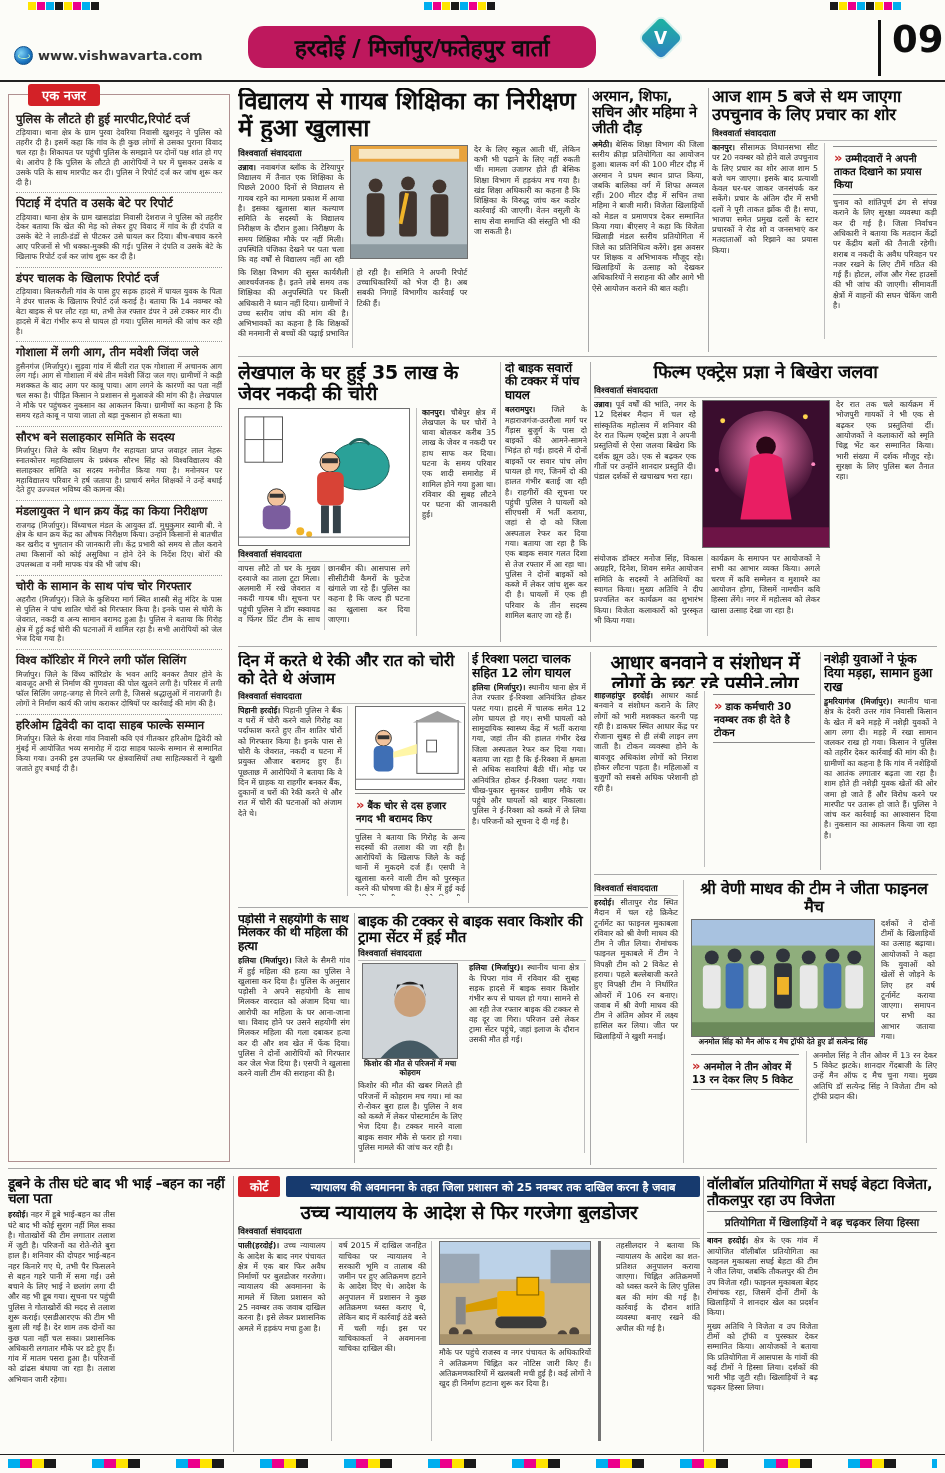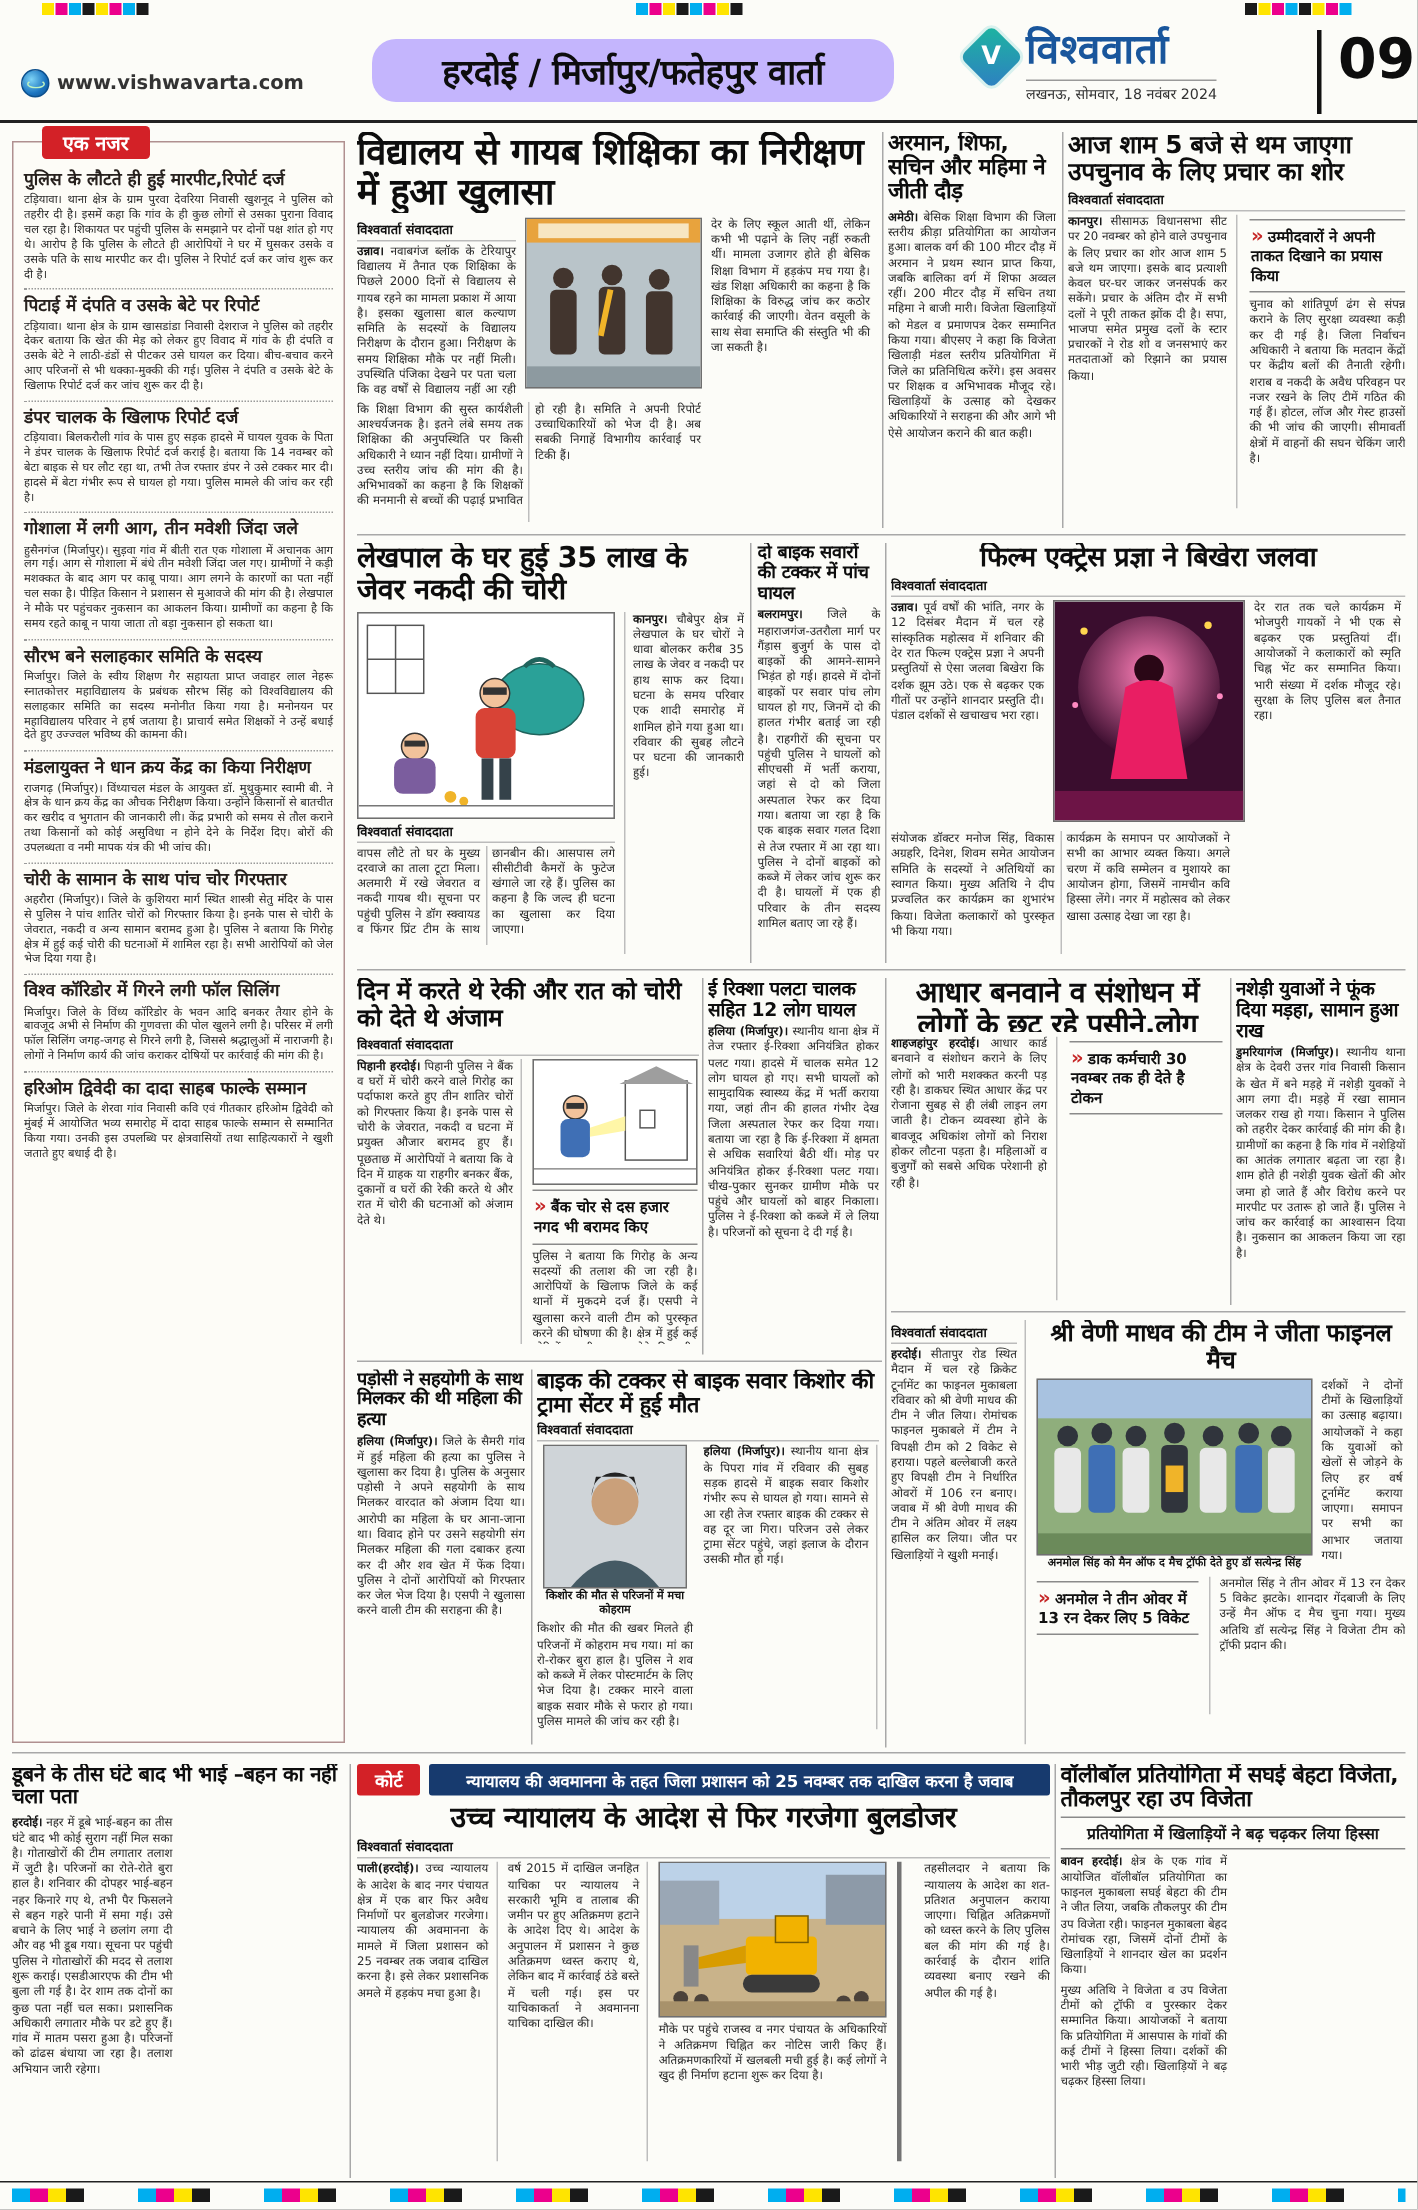--- a/index.html
+++ b/index.html
@@ -16,21 +16,21 @@
   #mast{position:absolute;left:0;top:12px;width:945px;height:66px;}
   .site{position:absolute;left:14px;top:34px;display:flex;align-items:center;gap:5px;
         font-weight:bold;font-size:13px;color:#333;}
   .globe{width:17px;height:17px;border-radius:50%;display:inline-block;
          background:radial-gradient(circle at 35% 35%,#7dd3f5,#1b74c0 60%,#0c4f8c);
          border:1px solid #0c4f8c;position:relative;}
   .globe:after{content:"";position:absolute;left:3px;top:6px;width:10px;height:4px;border-radius:50%;
          border:1.5px solid #bff3c0;border-top-color:transparent;}
   .section-title{position:absolute;left:248px;top:14px;width:340px;text-align:center;
         font-size:23px;font-weight:bold;letter-spacing:-0.3px;color:#0d0d0d;
-        background:#c4b5fd;border-radius:16px;padding:5px 4px;}
+        background:#be185d;border-radius:16px;padding:5px 4px;}
   .brand{position:absolute;left:646px;top:8px;display:flex;gap:8px;align-items:flex-start;}
   .logo-dia{width:30px;height:30px;margin-top:3px;transform:rotate(45deg);border-radius:5px;
         background:linear-gradient(135deg,#1db5a0,#2e7fc2);display:flex;align-items:center;justify-content:center;
         box-shadow:0 0 0 2px #d8f1ee;}
   .logo-dia i{transform:rotate(-45deg);color:#fff;font-weight:bold;font-style:normal;font-size:17px;}
   .brand-name{font-size:27px;font-weight:bold;color:#19569c;letter-spacing:0.5px;line-height:1;}
   .edition{font-size:9.5px;color:#333;margin-top:6px;border-top:1px solid #999;padding-top:2px;text-align:center;}
   .pn-bar{position:absolute;left:878px;top:8px;width:3px;height:56px;background:#111;}
   .pageno{position:absolute;left:892px;top:6px;font-size:37px;font-weight:bold;color:#0d0d0d;}
   .mast-rule{position:absolute;left:0;top:80px;width:945px;height:2px;background:#222;}
@@ -105,24 +105,20 @@
   <div id="mast">
     <div class="site">
       <span class="globe"></span>
       <span>www.vishwavarta.com</span>
     </div>
     <div class="section-title">हरदोई / मिर्जापुर/फतेहपुर वार्ता</div>
     <div class="brand">
       <span class="logo-dia">
           <i>V</i>
         </span>
-      <div>
-        <div class="brand-name">विश्ववार्ता</div>
-        <div class="edition">लखनऊ, सोमवार, 18 नवंबर 2024</div>
-      </div>
     </div>
     <span class="pn-bar"></span>
     <span class="pageno">09</span>
   </div>
   <div class="mast-rule"></div>
 
   <span class="tab">एक नजर</span>
   <aside id="sidebar">
     <div class="sb-item">
       <h3 class="sb-title">पुलिस के लौटते ही हुई मारपीट,रिपोर्ट दर्ज</h3>

